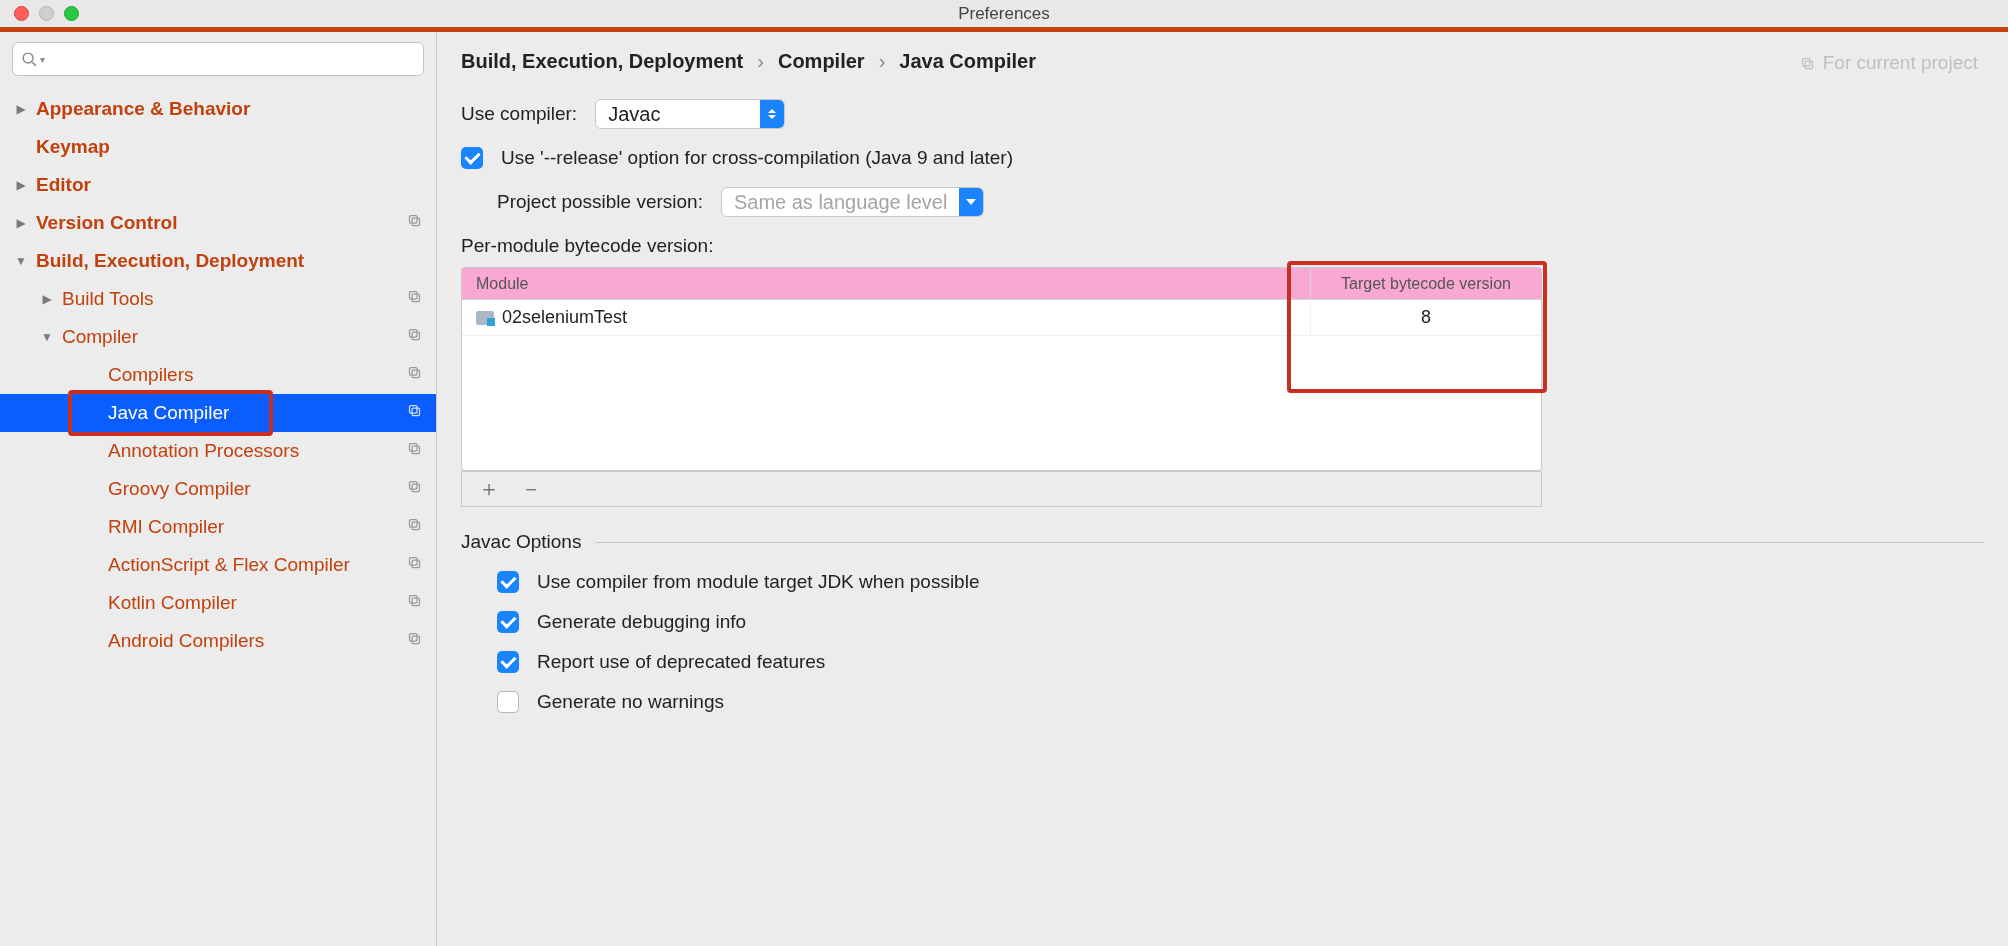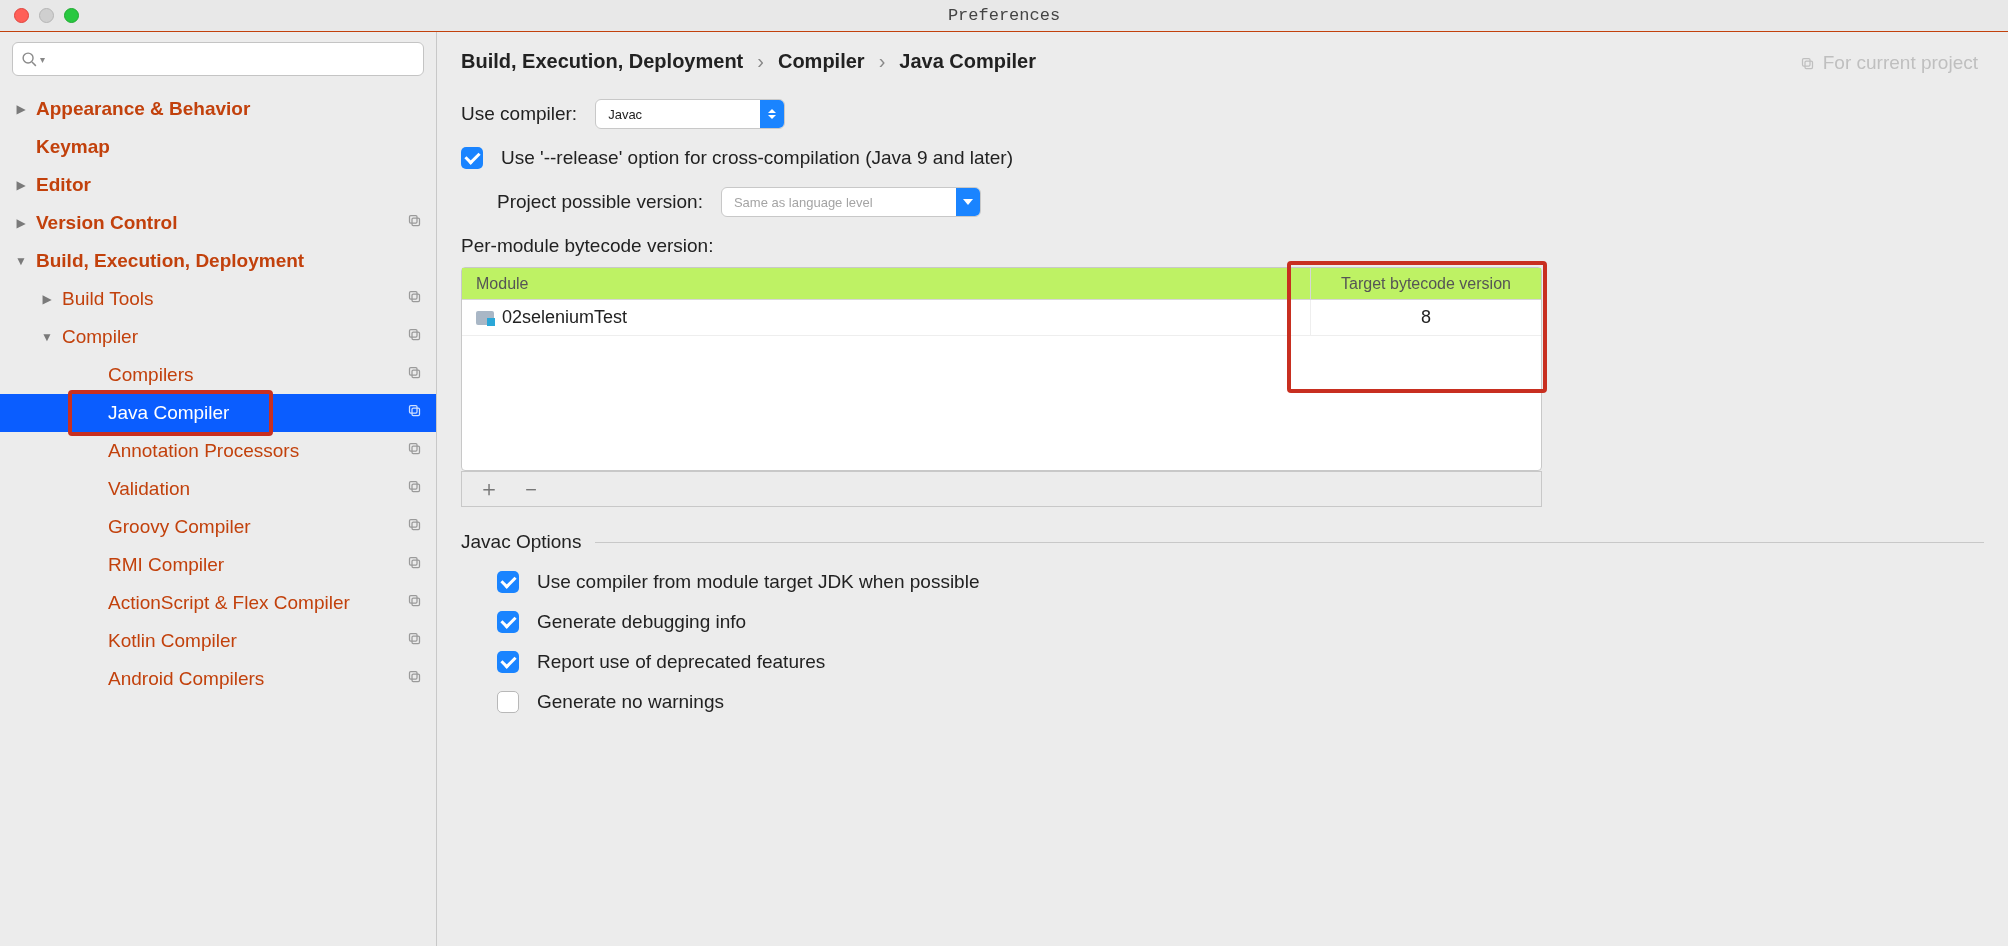--- a/index.html
+++ b/index.html
@@ -13,22 +13,21 @@
     overflow: hidden;
   }
 
   
   .titlebar {
     height: 32px;
     background: #e8e8e8;
     display: flex;
     align-items: center;
     position: relative;
-    border-bottom: 1px solid #c2410c;
-    font-family: Liberation Mono, monospace;
+    border-bottom: 5px solid #c2410c;
   }
   .traffic-lights {
     display: flex;
     gap: 10px;
     padding-left: 14px;
   }
   .traffic-light {
     width: 15px; height: 15px;
     border-radius: 50%;
   }
@@ -162,21 +161,21 @@
     background: #fff;
     border: 1px solid #c8c8c8;
     border-radius: 6px;
     height: 30px;
     overflow: hidden;
     min-width: 180px;
   }
   .select .value {
     padding: 0 12px;
     color: #222;
-    font-size: 13px;
+    font-size: 20px;
     flex: 1;
   }
   .select.placeholder .value { color: #a4a4a4; }
   .select .handle {
     width: 24px;
     height: 100%;
     background: #1a84ff;
     display: flex;
     flex-direction: column;
     align-items: center;
@@ -225,21 +224,21 @@
   .table-wrap {
     border: 1px solid #c8c8c8;
     border-radius: 4px;
     background: #fff;
     width: 1081px;
     margin-bottom: 0;
     position: relative;
   }
   .table-head {
     display: flex;
-    background: #bef264;
+    background: #f9a8d4;
     border-bottom: 1px solid #d6d6d6;
     height: 32px;
     align-items: center;
     font-size: 16px;
     color: #555;
   }
   .col-module { flex: 1; padding-left: 14px; border-right: 1px solid #d6d6d6; height:100%; display:flex; align-items:center;}
   .col-target { width: 230px; text-align: center; display:flex; align-items:center; justify-content:center; height:100%;}
   .table-body { min-height: 170px; }
   .trow {
@@ -377,28 +376,20 @@
           <span class="label">Java Compiler</span>
           <span class="copy-icon"><svg class="copy-svg" viewBox="0 0 24 24" fill="none" stroke="currentColor" stroke-width="2">
               <rect x="8" y="8" width="12" height="12" rx="2"></rect>
               <rect x="4" y="4" width="12" height="12" rx="2"></rect>
             </svg></span>
           <div class="highlight-red" style="left: 68px; top: -4px; width: 205px; height: 46px;"></div>
         </div>
         <div class="tree-row l2">
           <span class="disc"></span>
           <span class="label">Annotation Processors</span>
-          <span class="copy-icon"><svg class="copy-svg" viewBox="0 0 24 24" fill="none" stroke="currentColor" stroke-width="2">
-              <rect x="8" y="8" width="12" height="12" rx="2"></rect>
-              <rect x="4" y="4" width="12" height="12" rx="2"></rect>
-            </svg></span>
-        </div>
-        <div class="tree-row l2">
-          <span class="disc"></span>
-          <span class="label">Validation</span>
           <span class="copy-icon"><svg class="copy-svg" viewBox="0 0 24 24" fill="none" stroke="currentColor" stroke-width="2">
               <rect x="8" y="8" width="12" height="12" rx="2"></rect>
               <rect x="4" y="4" width="12" height="12" rx="2"></rect>
             </svg></span>
         </div>
         <div class="tree-row l2">
           <span class="disc"></span>
           <span class="label">Groovy Compiler</span>
           <span class="copy-icon"><svg class="copy-svg" viewBox="0 0 24 24" fill="none" stroke="currentColor" stroke-width="2">
               <rect x="8" y="8" width="12" height="12" rx="2"></rect>

